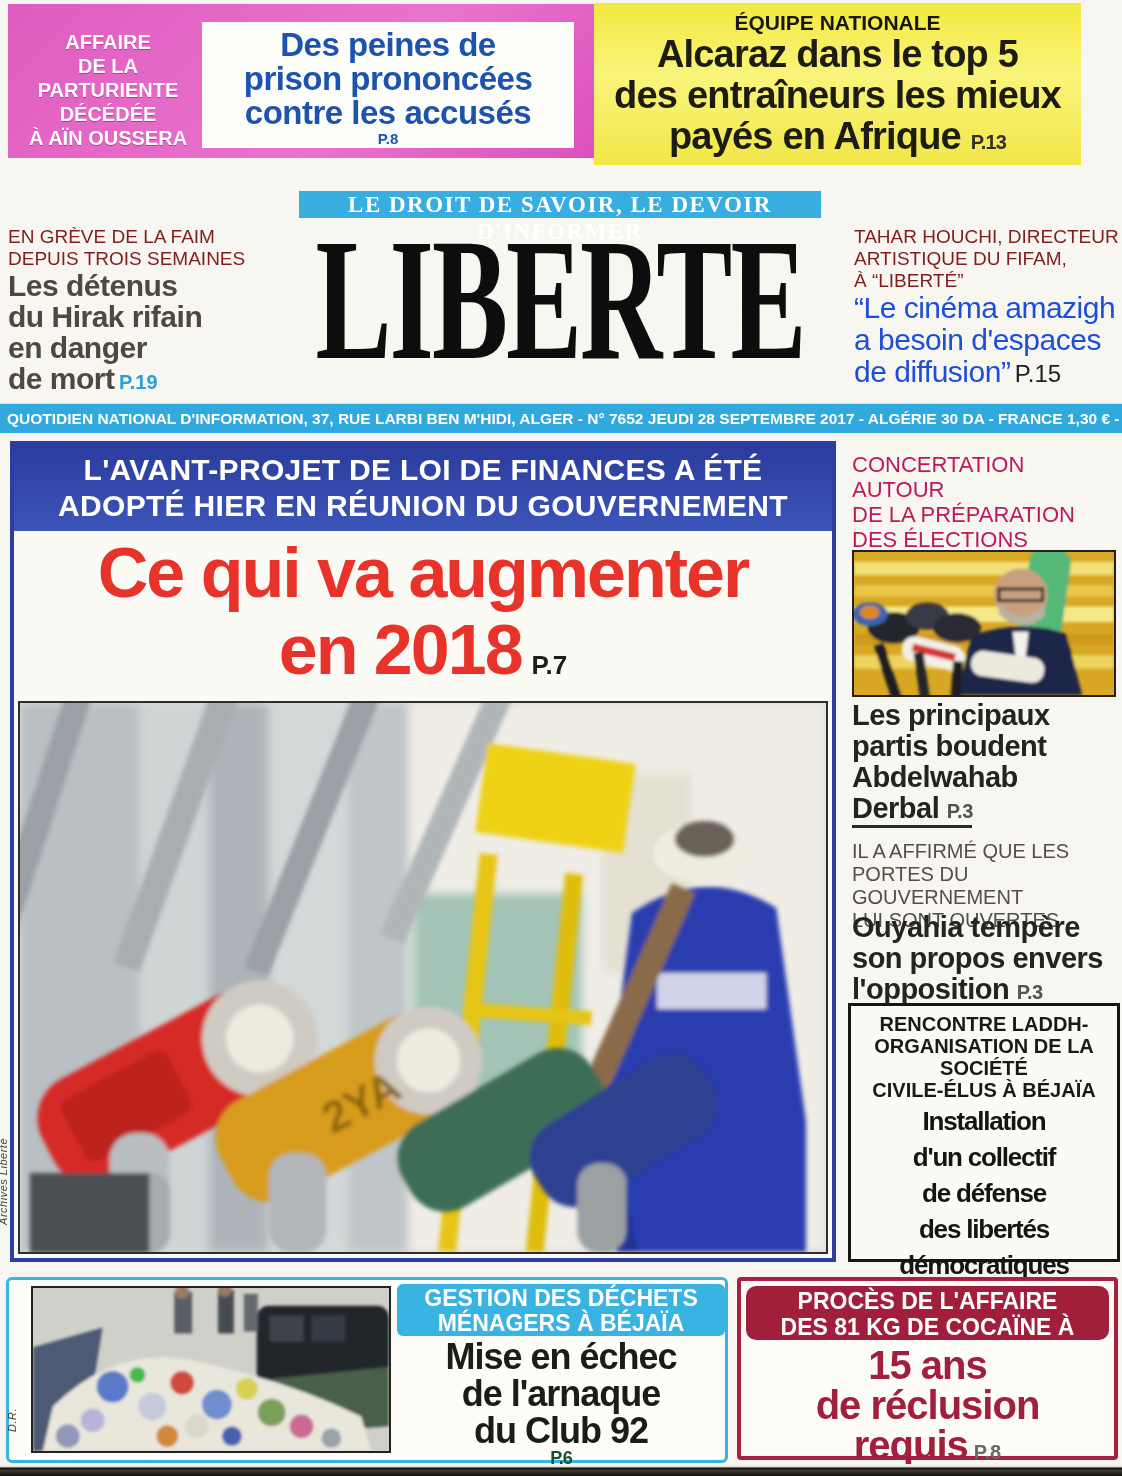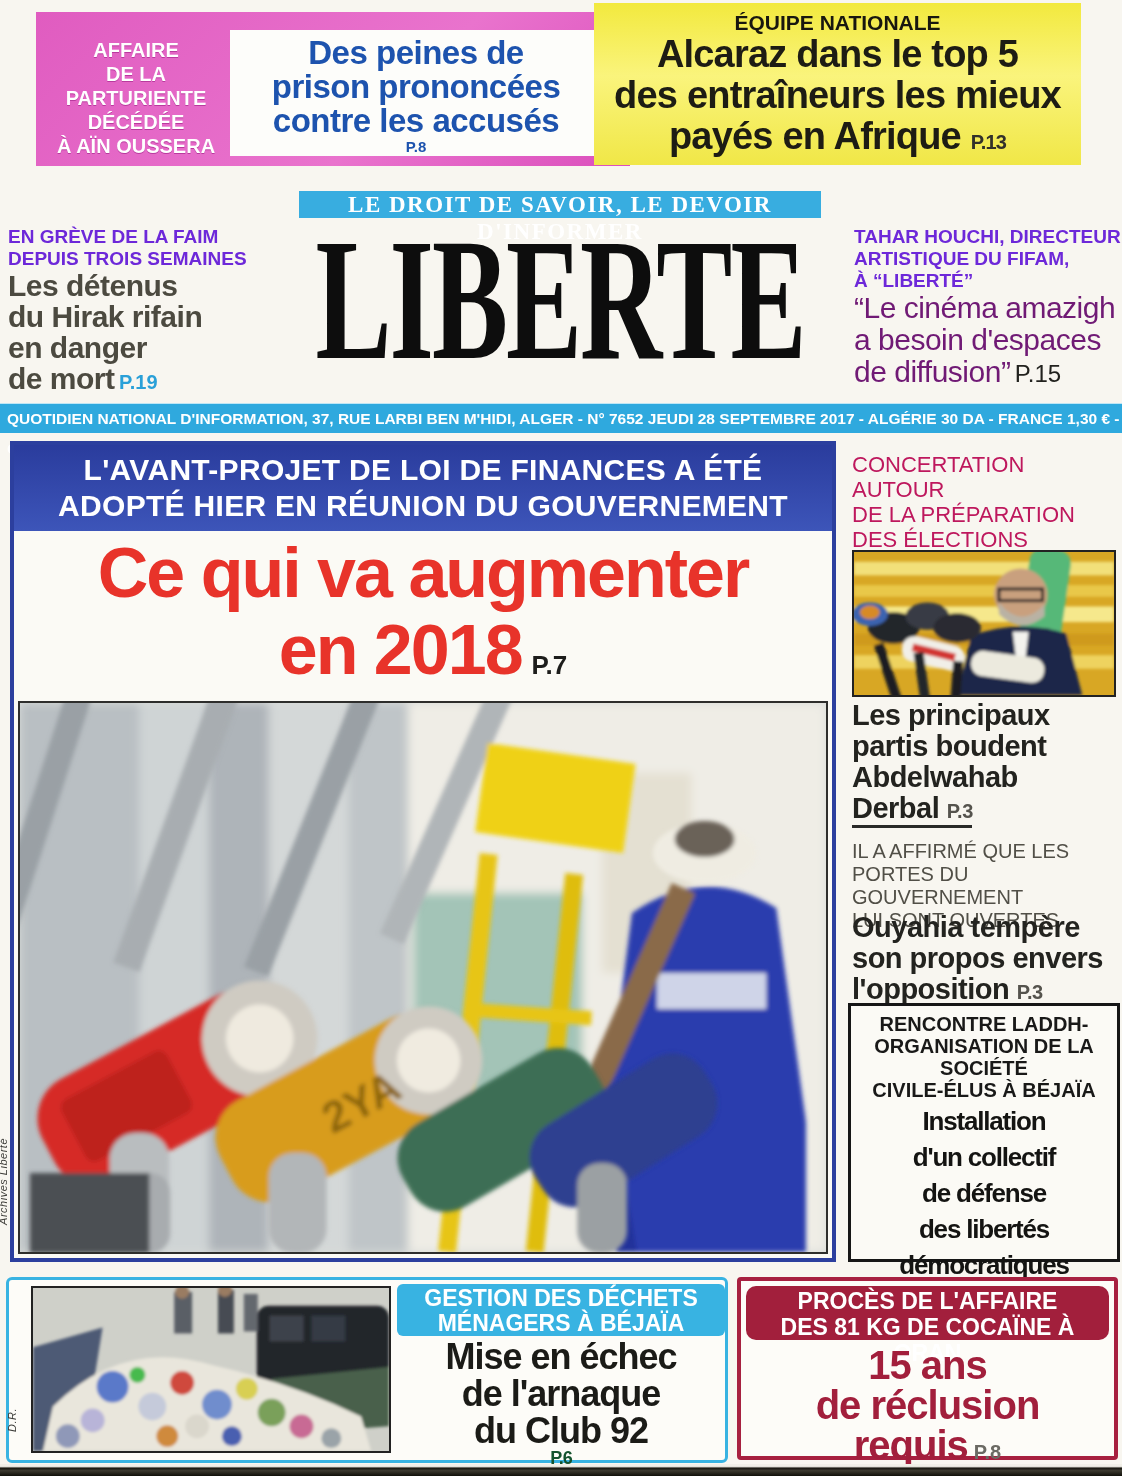--- a/index.html
+++ b/index.html
@@ -1,44 +1,44 @@
 <!DOCTYPE html>
 <html><head>
 <meta charset="utf-8">
 <style>
   html,body{margin:0;padding:0;background:#e9e7e0;}
   .page{position:relative;width:1122px;height:1476px;margin:0 auto;background:#f8f6f0;
         font-family:"Liberation Sans",sans-serif;overflow:hidden;}
   .pre{white-space:pre-line;}
   
-  .box-pink{position:absolute;left:8px;top:12px;width:594px;height:154px;background:linear-gradient(135deg,#e05cc0,#e973cd 60%,#db4fbc);margin-left:28px;}
+  .box-pink{position:absolute;left:8px;top:4px;width:594px;height:154px;background:linear-gradient(135deg,#e05cc0,#e973cd 60%,#db4fbc);}
   .pink-kicker{position:absolute;left:10px;top:26px;width:180px;text-align:center;color:#fff;
                font-weight:bold;font-size:20px;line-height:24px;text-shadow:0 1px 0 #b93a9e;}
   .pink-inner{position:absolute;left:194px;top:18px;width:372px;height:120px;background:#fdfdfa;
               text-align:center;padding-top:6px;}
   .pink-headline{color:#1d53ae;font-weight:bold;font-size:33px;line-height:34px;letter-spacing:-0.5px;}
   .pink-pref{color:#1d53ae;font-weight:bold;font-size:15px;line-height:18px;}
   .box-yellow{position:absolute;left:594px;top:3px;width:487px;height:162px;
               background:linear-gradient(180deg,#f2e93e,#faf47c 45%,#f0e747);text-align:center;}
   .yellow-kicker{padding-top:8px;color:#18170f;font-weight:bold;font-size:21px;line-height:23px;}
   .yellow-headline{color:#1d1c14;font-weight:bold;font-size:38px;line-height:41px;letter-spacing:-0.8px;}
   .pref-dark{font-size:20px;font-weight:bold;color:#32312a;}
   
   .tagline{position:absolute;left:299px;top:191px;width:522px;height:27px;background:#38ade0;
            color:#fff;font-family:"Liberation Serif",serif;font-weight:bold;font-size:23px;line-height:27px;
            text-align:center;letter-spacing:1.5px;}
   .logo{position:absolute;left:292px;top:214px;width:536px;height:184px;text-align:center;
         font-family:"Liberation Serif",serif;font-weight:bold;font-size:114px;line-height:114px;color:#0d0d0d;
         transform:scaleY(1.52);transform-origin:top center;letter-spacing:-2px;}
   .ear-left{position:absolute;left:8px;top:226px;width:255px;}
   .ear-right{position:absolute;left:854px;top:226px;width:268px;}
-  .kicker-blue{color:#6d28d9;font-weight:bold;font-size:19px;line-height:22px;}
+  .kicker-blue{color:#7f1d1d;font-weight:normal;font-size:19px;line-height:22px;}
   .earL-headline{color:#4c4a40;font-weight:bold;font-size:30px;line-height:31px;letter-spacing:-0.5px;}
   .pref-blue{color:#2aa0d8;font-weight:bold;font-size:20px;}
-  .ear-quote{color:#701a75;font-size:30px;line-height:32px;letter-spacing:-0.5px;}
+  .ear-quote{color:#1d4ed8;font-size:30px;line-height:32px;letter-spacing:-0.5px;}
   .pref-ink{color:#22221e;font-size:24px;}
   
   .strip{position:absolute;left:0;top:403px;width:1122px;height:30px;background:#2fa9de;
          color:#fff;font-weight:bold;font-size:15.5px;line-height:30px;padding-left:7px;box-sizing:border-box;
          border-top:1px solid #bfe6f5;}
   
   .main-frame{position:absolute;left:10px;top:441px;width:826px;height:821px;
               border:4px solid #2c3f9e;box-sizing:border-box;background:#fbfaf5;}
   .banner{position:absolute;left:0;top:0;width:100%;height:86px;
           background:linear-gradient(180deg,#2a3c9d,#3d55b9);color:#fff;text-align:center;

